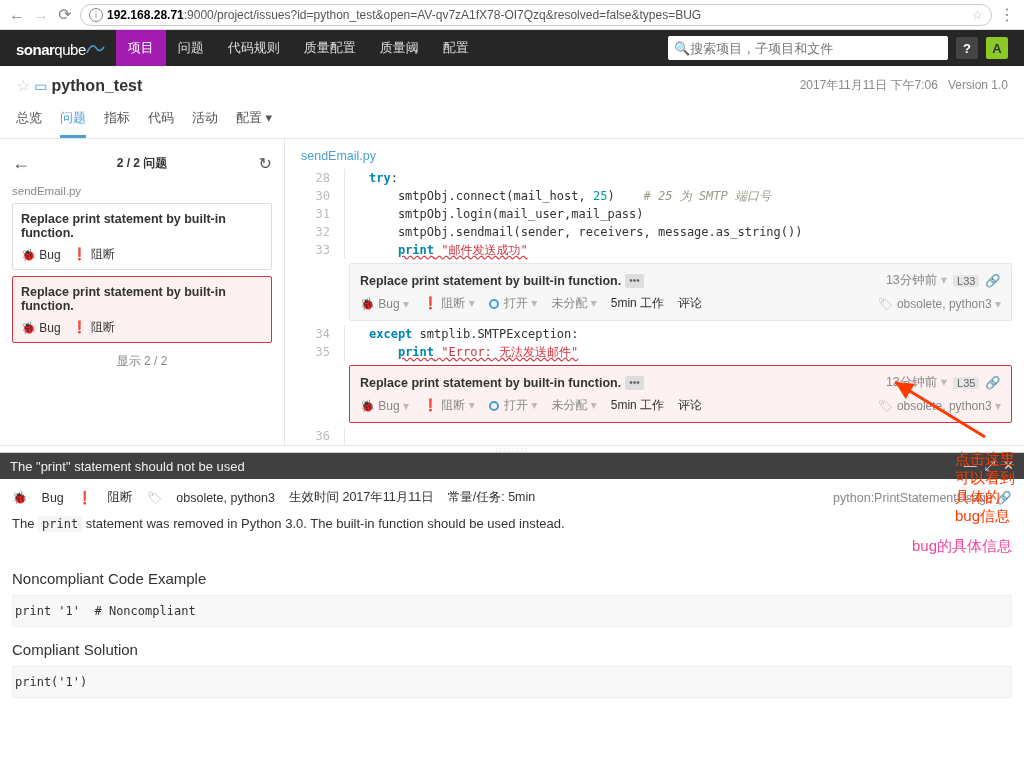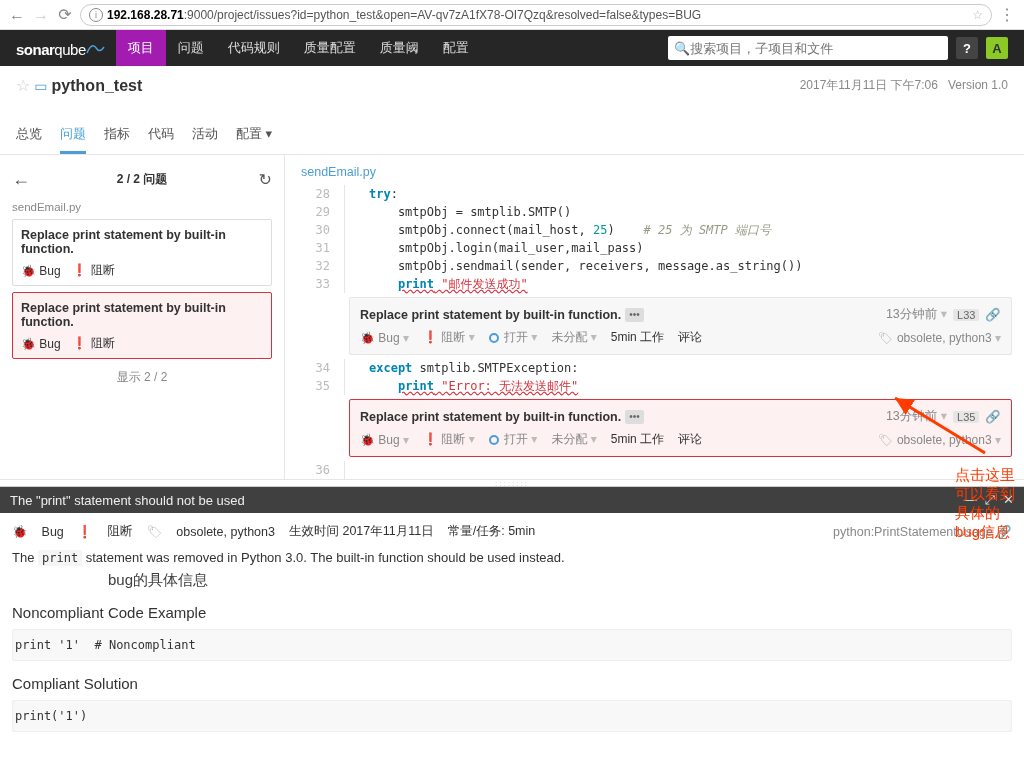--- a/index.html
+++ b/index.html
@@ -21,21 +21,21 @@
 .search-box input { border: none; outline: none; flex: 1; font-size: 13px; }
 .help-icon { width:22px; height:22px; background:#444; color:#fff; border-radius:2px; display:flex; align-items:center; justify-content:center; font-weight:bold; }
 .avatar { width:22px; height:22px; background:#8ac926; color:#333; border-radius:2px; display:flex; align-items:center; justify-content:center; font-weight:bold;}
 .project-header { padding: 10px 16px 0; border-bottom: 1px solid #e6e6e6; }
 .ph-top { display: flex; align-items: center; }
 .ph-fav { color:#ccc; font-size:16px; margin-right:4px; }
 .ph-icon { color:#4b9fd5; font-size:14px; margin-right:4px; }
 .ph-name { font-size: 16px; font-weight: bold; }
 .ph-meta { margin-left: auto; color: #888; font-size: 12px; }
 .tabs { display: flex; gap: 18px; margin-top: 8px; }
-.tab { padding: 6px 0 8px; cursor: pointer; color: #555; border-bottom: 3px solid transparent; margin-top: 16px; }
+.tab { padding: 6px 0 8px; cursor: pointer; color: #555; border-bottom: 3px solid transparent; }
 .tab.active { color:#4b9fd5; border-bottom-color:#4b9fd5; }
 .main { display: flex; }
 .sidebar { width: 285px; border-right: 1px solid #e6e6e6; padding: 10px 12px; }
 .sb-top { display: flex; align-items: center; height: 28px; position: relative; }
 .back-arrow { font-size: 18px; color: #555; cursor: pointer; }
 .sb-count { position: absolute; left: 50%; transform: translateX(-50%); font-weight: bold; font-size: 12px; }
 .reload { font-size: 16px; color: #555; cursor: pointer; position:absolute; right:0;}
 .sb-file { font-size: 11.5px; color: #888; margin-top: 8px; }
 .issue-card { border: 1px solid #ddd; border-radius: 2px; padding: 8px 8px 6px; margin-top: 6px; cursor: pointer; }
 .issue-card.active { border-color: #d4333f; background: #fdf1f1; }
@@ -73,21 +73,21 @@
 .arrow-svg { position:absolute; left:600px; top:238px; }
 .anno-text { position:absolute; left:670px; top:311px; color:#ff3b00; font-size:15px; }
 .splitter { height:8px; border-top:1px solid #e6e6e6; border-bottom:1px solid #ccc; background:#fff; display:flex; align-items:center; justify-content:center; color:#ccc; font-size:8px; letter-spacing:2px; cursor:row-resize;}
 .rule-panel-head { background:#404040; color:#eee; height:26px; display:flex; align-items:center; padding:0 10px; font-size:13px;}
 .rule-panel-head .wctrl { margin-left:auto; display:flex; gap:8px; color:#ddd;}
 .rule-body { padding: 10px 12px; }
 .rb-meta { display:flex; align-items:center; gap:14px; font-size:12.5px; margin-bottom:10px;}
 .rb-right { margin-left:auto; color:#888;}
 .rule-desc { font-size:13px; margin-bottom:6px;}
 code.inline { background:#f5f5f5; padding:1px 4px; border-radius:2px; font-family:Menlo,monospace; font-size:12px;}
-.anno-text2 { color:#404040; font-size:15px; margin-left:96px;}
+.anno-text2 { color:#ec4899; font-size:15px; margin-left:96px;text-align:right;}
 h3.sect { font-size:15px; font-weight:normal; margin:14px 0 8px; color:#333; }
 pre.codebox { background:#f8f8f8; border:1px solid #eee; padding:8px 2px; font-family:Menlo,monospace; font-size:12px; border-radius:2px;}
 </style>
 </head>
 <body>
 
 <div class="browser-bar">
   <span class="bb-icon">←</span>
   <span class="bb-icon" style="opacity:.4">→</span>
   <span class="bb-icon">⟳</span>
@@ -160,24 +160,20 @@
   </div>
 
   <div class="content">
     <div class="crumb">sendEmail.py</div>
     <div class="code-area" id="code1">
         <div class="code-line">
           <div class="gutter">28</div>
           <div class="code"><span class="kw">try</span>:</div>
         </div>
         <div class="code-line">
-          <div class="gutter">29</div>
-          <div class="code">    smtpObj = smtplib.SMTP()</div>
-        </div>
-        <div class="code-line">
           <div class="gutter">30</div>
           <div class="code">    smtpObj.connect(mail_host, <span class="num">25</span>)    <span class="cm"># 25 为 SMTP 端口号</span></div>
         </div>
         <div class="code-line">
           <div class="gutter">31</div>
           <div class="code">    smtpObj.login(mail_user,mail_pass)</div>
         </div>
         <div class="code-line">
           <div class="gutter">32</div>
           <div class="code">    smtpObj.sendmail(sender, receivers, message.as_string())</div>

